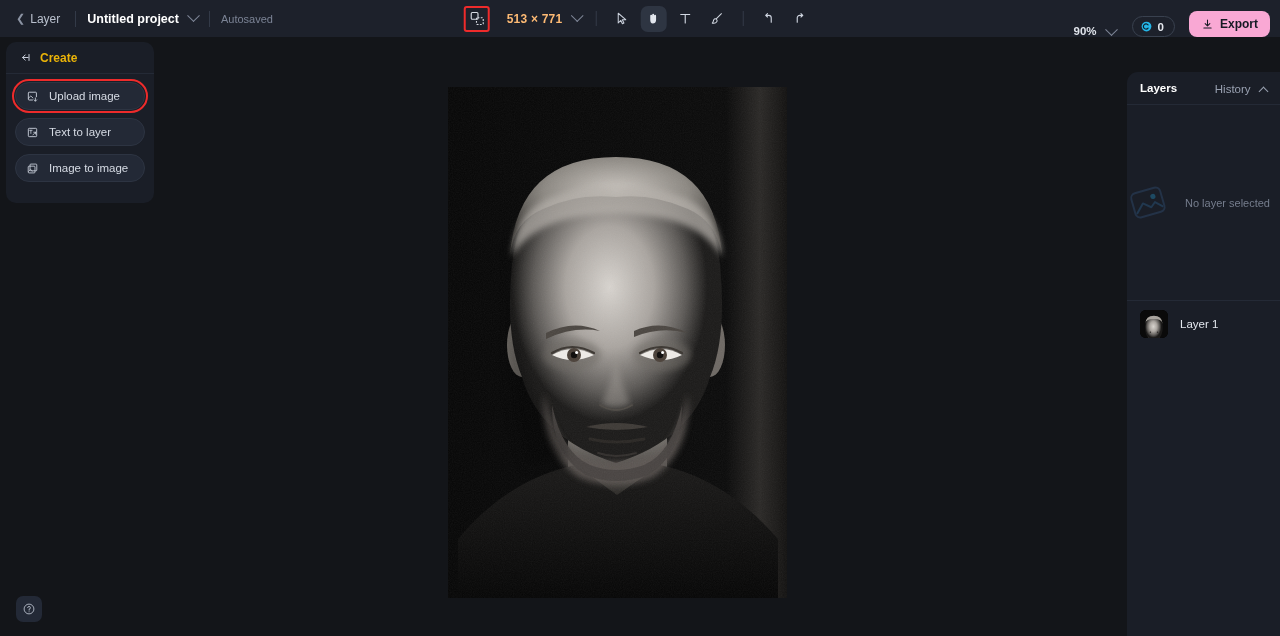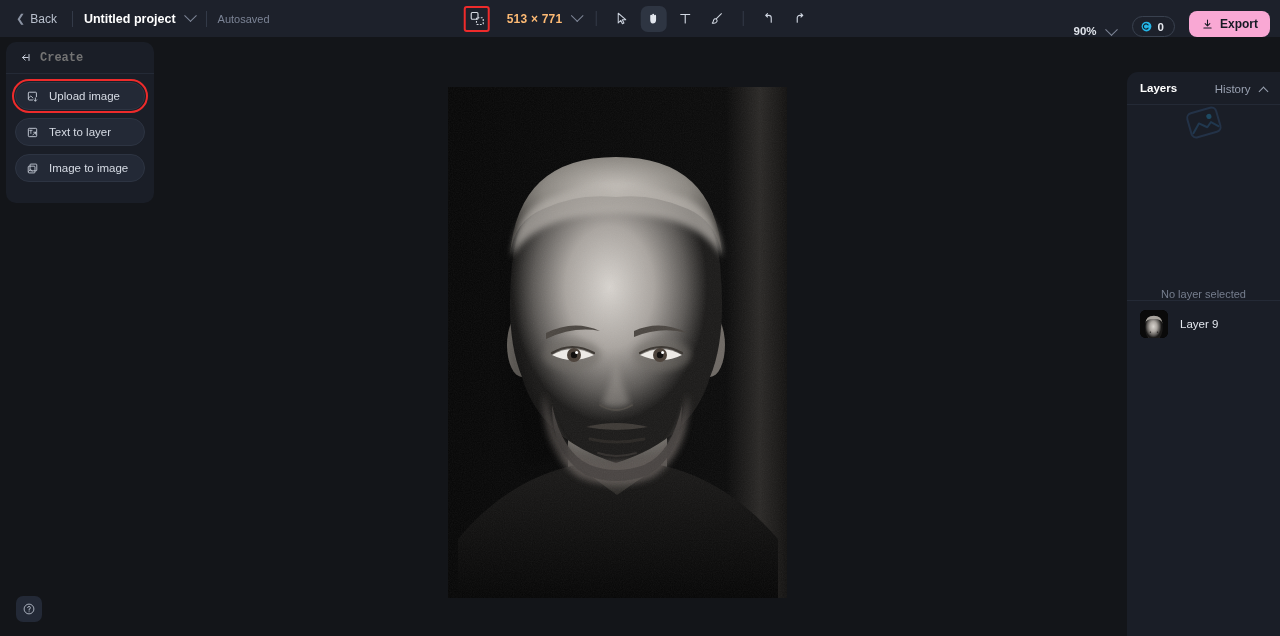--- a/index.html
+++ b/index.html
@@ -85,21 +85,21 @@
     position: absolute; left: 6px; top: 42px; width: 148px;
     background: #1a1e27; border-radius: 10px;
     padding-bottom: 9px;
   }
   .lp-head {
     display: flex; align-items: center; gap: 8px;
     height: 32px; padding: 0 13px;
     border-bottom: 1px solid #242a36;
     margin-bottom: 8px;
   }
-  .lp-head .t { font-size: 12px; font-weight: bold; color: #737373; font-family: Liberation Mono, monospace; }
+  .lp-head .t { font-size: 12px; font-weight: bold; color: #eab308; }
   .lp-item {
     position: relative;
     display: flex; align-items: center; gap: 10px;
     height: 28px; margin: 0 9px 8px 9px; padding: 0 10px;
     background: #232936; border: 1px solid #2d3442; border-radius: 14px;
     font-size: 11.5px; color: #d6dbe4; cursor: pointer;
   }
   .lp-item.hl { outline: 2px solid #ee2b2b; outline-offset: 1px; }
   .lp-item:last-child { margin-bottom: 12px; }
 
@@ -126,22 +126,22 @@
     background: #1a1e27; border-top-left-radius: 11px; margin-top: 32px;
   }
   .rp-head {
     display: flex; align-items: center; justify-content: space-between;
     height: 33px; padding: 0 13px;
     border-bottom: 1px solid #242a36;
   }
   .rp-tab { font-size: 11.5px; font-weight: bold; color: #ffffff; cursor: pointer; }
   .rp-tab.inactive { color: #98a0b0; font-weight: normal; }
   .rp-empty {
-    height: 196px; display: flex; flex-direction: column;
-    align-items: center; justify-content: space-between; gap: 16px;
+    height: 196px; display: flex; 
+    align-items: center; justify-content: flex-start; gap: 16px;
     border-bottom: 1px solid #242a36;
   }
   .rp-empty .lbl { font-size: 11px; color: #757d8d; }
   .layer-row {
     display: flex; align-items: center; gap: 12px;
     padding: 9px 13px; cursor: pointer;
   }
   .layer-thumb {
     width: 28px; height: 28px; border-radius: 6px;
     overflow: hidden; background: #000; flex: none;
@@ -151,21 +151,21 @@
 </head>
 <body>
 
 <div id="app">
 
   <div class="topbar">
 
     <div class="tb-left">
       <div class="back-btn">
         <span class="chev-left">❮</span>
-        <span>Back</span>
+        <span>Layer</span>
       </div>
       <div class="vdiv"></div>
       <span class="proj-name">Untitled project</span>
       <span class="chev-dn"></span>
       <div class="vdiv"></div>
       <span class="autosaved">Autosaved</span>
     </div>
 
     <div class="tb-center">
       <div class="crop-wrap">
@@ -398,17 +398,17 @@
           <rect width="339" height="511" fill="#0a0a0a"></rect>
           <path d="M120 330 L120 392 Q169 424 219 392 L219 330 Z" fill="#6d6863"></path>
           <path d="M10 511 V452 Q60 392 128 378 L169 408 L212 378 Q278 392 330 452 V511 Z" fill="#0d0d0d"></path>
           <path d="M168 83 Q262 83 272 178 Q279 250 262 290 Q244 352 168 376 Q92 352 74 290 Q57 250 64 178 Q74 83 168 83 Z" fill="url(#face)"></path>
           <path d="M168 70 Q266 70 274 168 Q268 134 240 122 Q205 106 168 110 Q128 106 95 122 Q66 134 62 168 Q70 70 168 70 Z" fill="#a9a49e"></path>
           <circle cx="126" cy="268" r="8" fill="#262220"></circle>
           <circle cx="212" cy="268" r="8" fill="#262220"></circle>
           <path d="M104 318 Q104 368 138 388 Q168 400 200 388 Q234 368 234 318 Q224 366 196 378 Q168 388 142 378 Q114 366 104 318 Z" fill="#4a4643"></path>
         </svg>
       </div>
-      <span class="layer-name">Layer 9</span>
+      <span class="layer-name">Layer 1</span>
     </div>
   </div>
 
 </div>
 
 </body></html>

